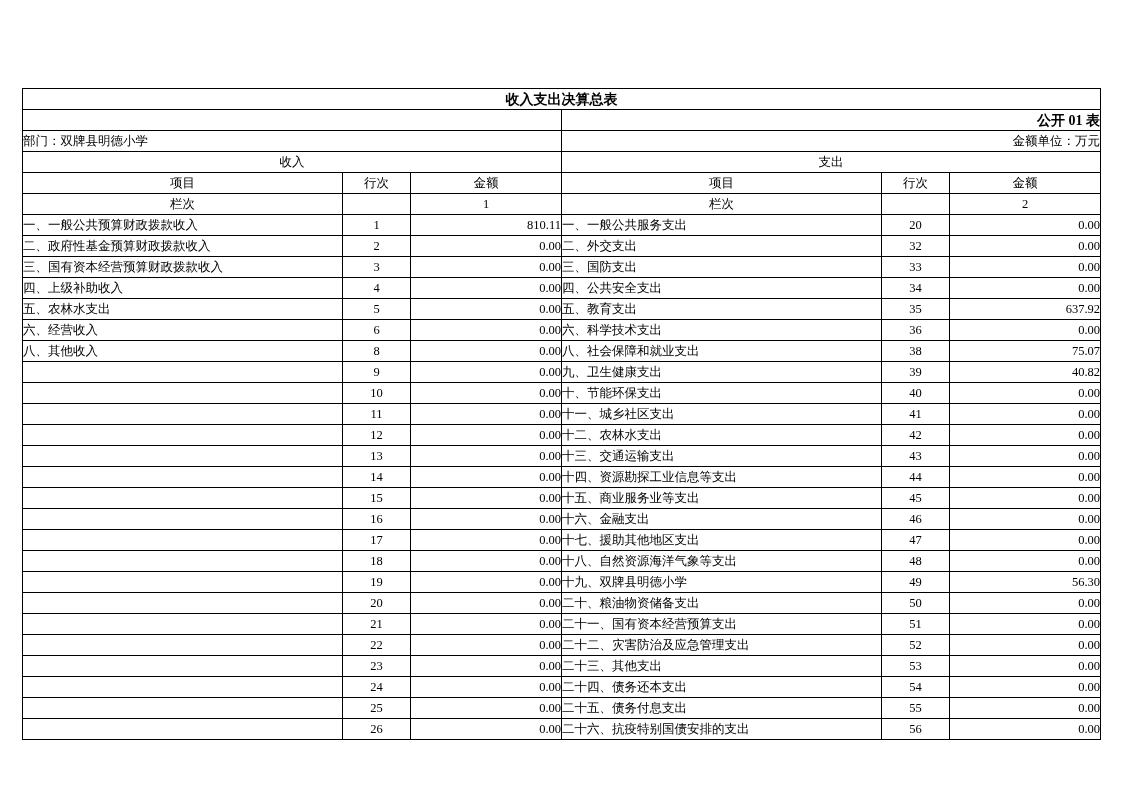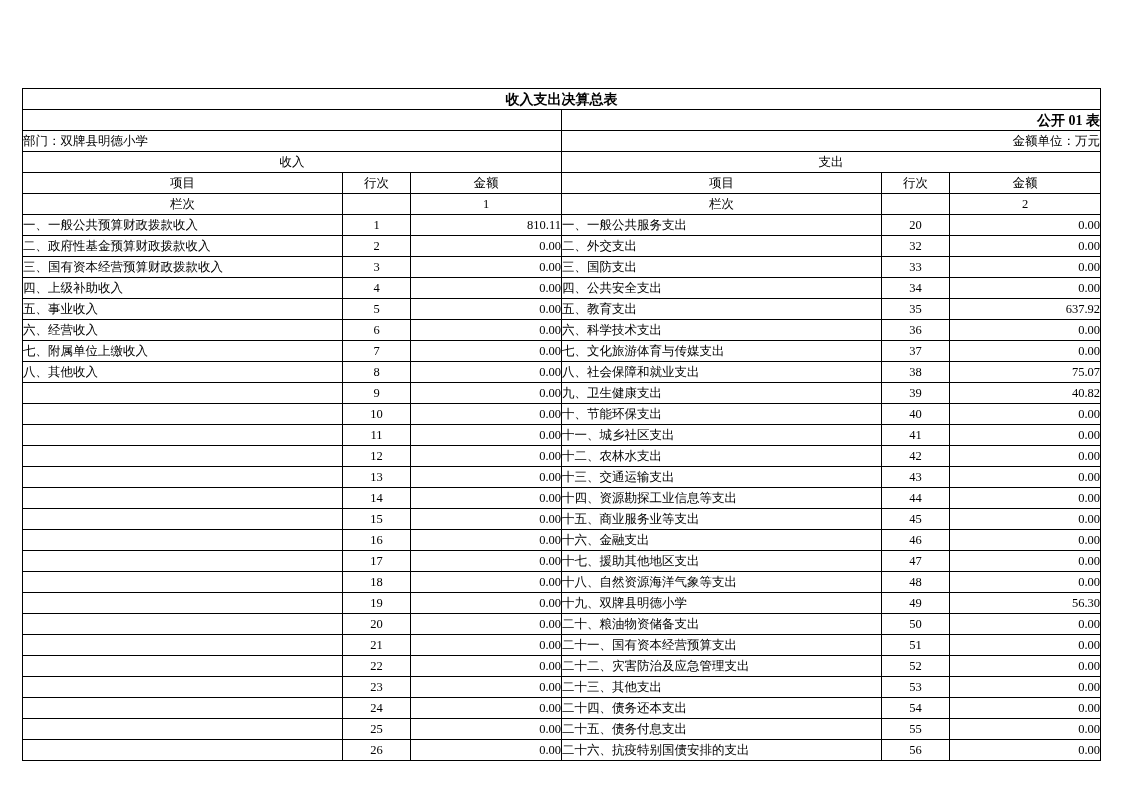--- a/index.html
+++ b/index.html
@@ -161,41 +161,33 @@
           </tr>
           <tr>
             <td class="left">四、上级补助收入</td>
             <td class="center">4</td>
             <td class="right num">0.00</td>
             <td class="left">四、公共安全支出</td>
             <td class="center">34</td>
             <td class="right num">0.00</td>
           </tr>
           <tr>
-            <td class="left">五、事业收入</td>
+            <td class="left">五、农林水支出</td>
             <td class="center">5</td>
             <td class="right num">0.00</td>
             <td class="left">五、教育支出</td>
             <td class="center">35</td>
             <td class="right num">637.92</td>
           </tr>
           <tr>
             <td class="left">六、经营收入</td>
             <td class="center">6</td>
             <td class="right num">0.00</td>
             <td class="left">六、科学技术支出</td>
             <td class="center">36</td>
-            <td class="right num">0.00</td>
-          </tr>
-          <tr>
-            <td class="left">七、附属单位上缴收入</td>
-            <td class="center">7</td>
-            <td class="right num">0.00</td>
-            <td class="left">七、文化旅游体育与传媒支出</td>
-            <td class="center">37</td>
             <td class="right num">0.00</td>
           </tr>
           <tr>
             <td class="left">八、其他收入</td>
             <td class="center">8</td>
             <td class="right num">0.00</td>
             <td class="left">八、社会保障和就业支出</td>
             <td class="center">38</td>
             <td class="right num">75.07</td>
           </tr>

